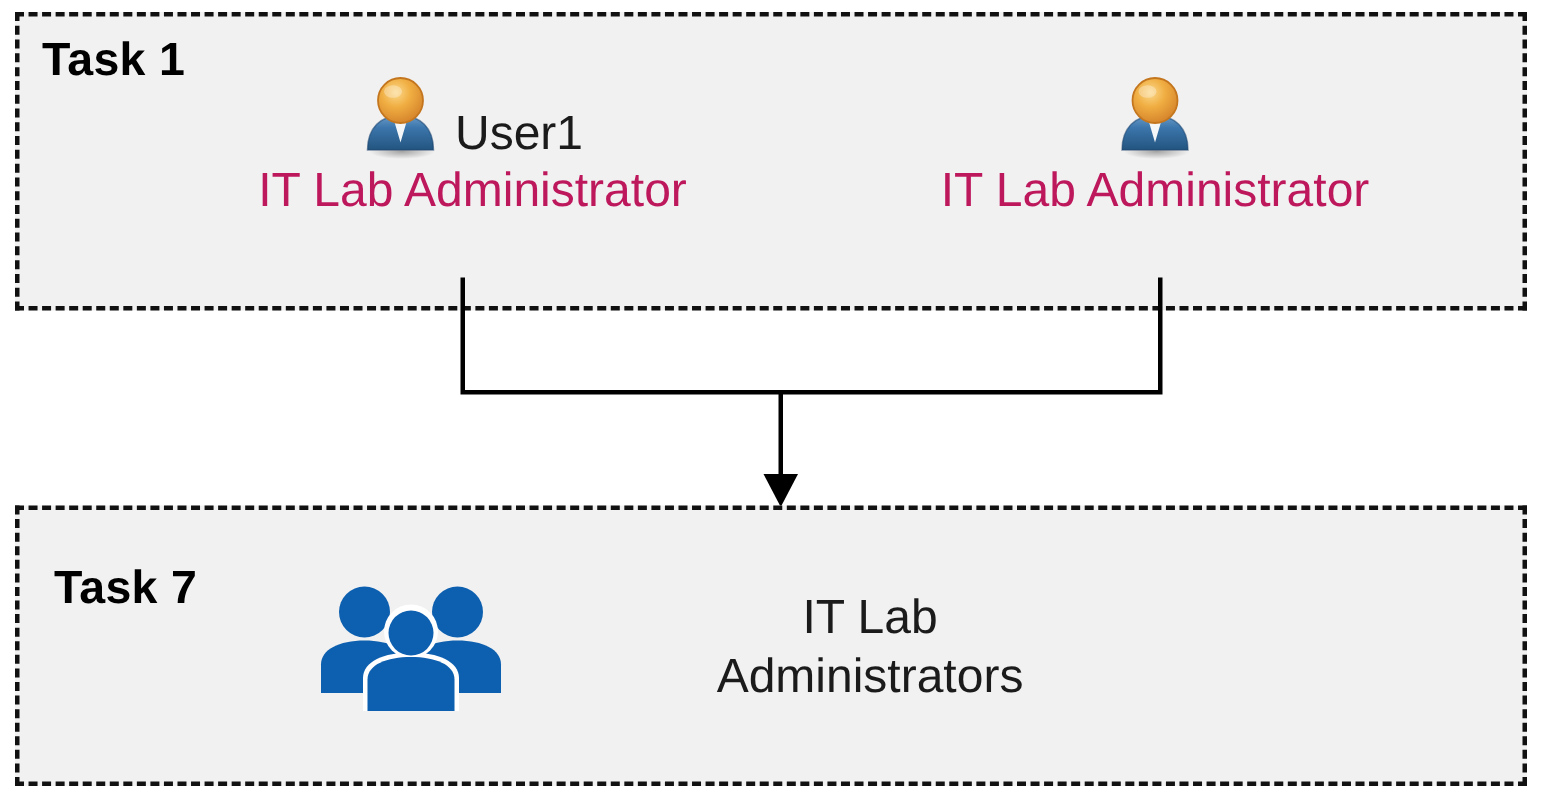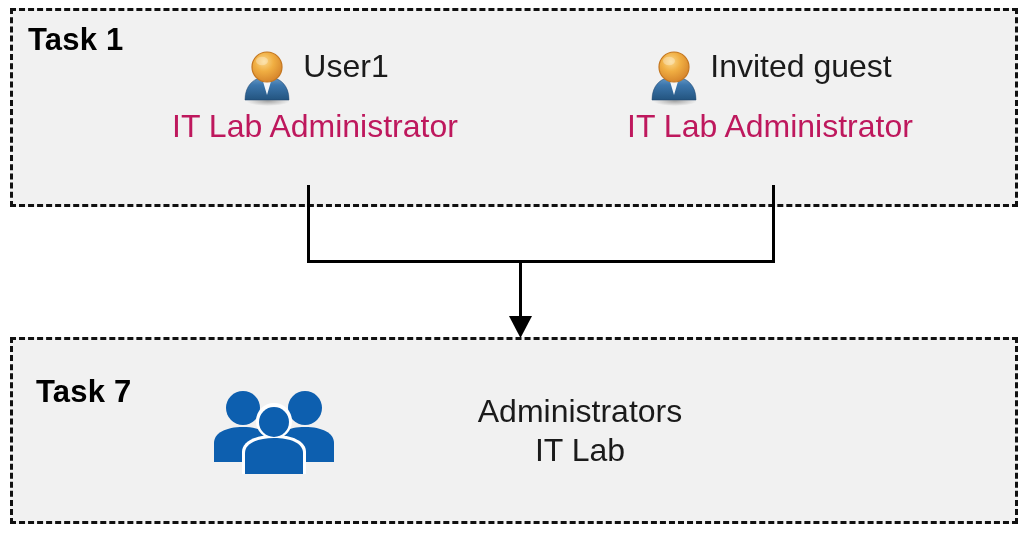--- a/index.html
+++ b/index.html
@@ -43,21 +43,21 @@
   #task2-label { left: 36px; top: 376px; }
 
   
   .person {
     position: absolute;
     text-align: center;
     white-space: nowrap;
   }
   .person-top {
     display: flex;
-    align-items: flex-start;
+    align-items: flex-end;
     justify-content: center;
     gap: 10px;
   }
   .person-name {
     font-size: 32px;
     color: #1b1b1b;
     line-height: 1.05;
   }
   .person-role {
     font-size: 32px;
@@ -156,21 +156,20 @@
             <stop offset="100%" stop-color="#000000" stop-opacity="0"></stop>
           </radialGradient>
         </defs>
         <ellipse cx="27" cy="51" rx="22" ry="5" fill="url(#shadowGradB)"></ellipse>
         <path d="M4 50 C4 35 13 27 26 27 C39 27 48 35 48 50 Z" fill="url(#bodyGradB)"></path>
         <path d="M4 50 C4 35 13 27 26 27 C39 27 48 35 48 50 Z" fill="none" stroke="#1D4670" stroke-width="1" opacity="0.55"></path>
         <path d="M21 28 L26 45 L31 28 C29.5 30.5 22.5 30.5 21 28 Z" fill="#F4F6F8"></path>
         <circle cx="26" cy="17" r="15" fill="url(#headGradB)" stroke="#C4761F" stroke-width="1.2"></circle>
         <ellipse cx="21" cy="11" rx="6" ry="4.2" fill="#FFFFFF" opacity="0.30"></ellipse>
       </svg>
-      <span class="person-name">Invited guest</span>
     </div>
     <div class="person-role">IT Lab Administrator</div>
   </div>
 
   <svg id="connector">
     <g stroke="#000000" stroke-width="3" fill="none">
       <path d="M308.5 185 L308.5 261.5 L773.5 261.5 L773.5 185"></path>
       <path d="M520.5 261.5 L520.5 322"></path>
     </g>
     <polygon points="520.5,338 509,316 532,316" fill="#000000"></polygon>
@@ -194,17 +193,17 @@
         <path d="M30 86 L30 64 C30 53 44 47 62 47 C80 47 94 53 94 64 L94 86 Z" fill="#FFFFFF"></path>
       </g>
       <g fill="#0D5FAF">
         <circle cx="62" cy="34" r="15"></circle>
         <path d="M33 86 L33 65 C33 55 46 50 62 50 C78 50 91 55 91 65 L91 86 Z"></path>
       </g>
     </svg>
   </div>
 
   <div id="group-text">
+    <div>IT Lab</div>
     <div>Administrators</div>
-    <div>IT Lab</div>
   </div>
 
 </div>
 
 </body></html>

